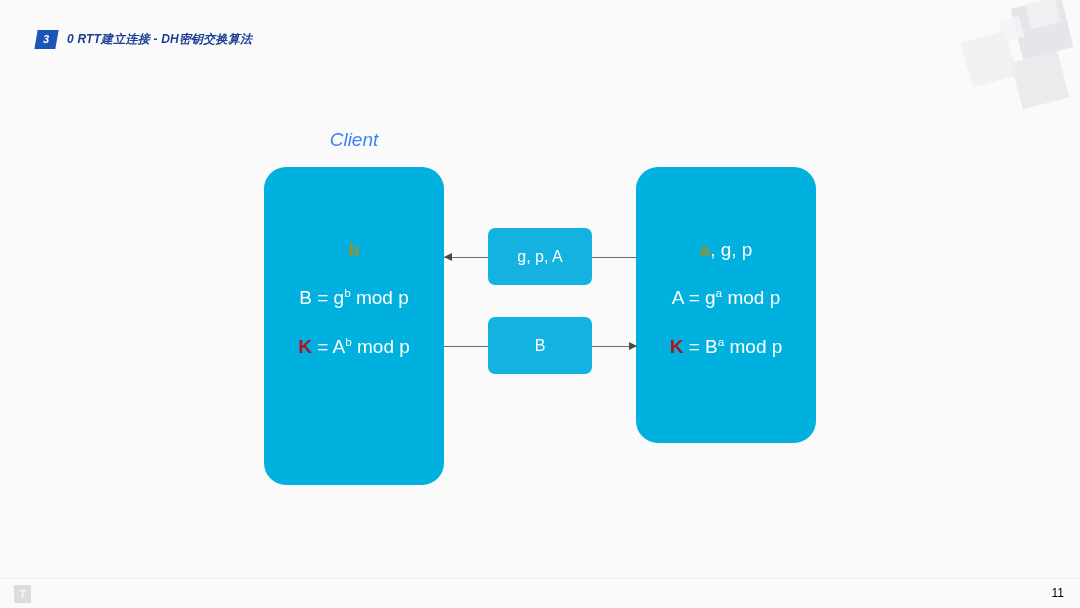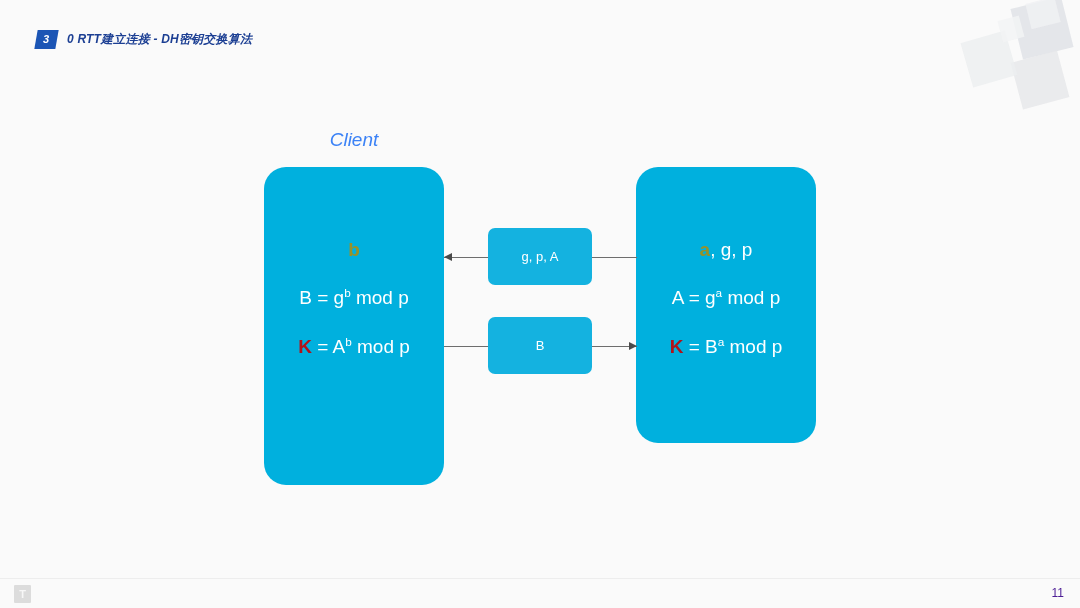--- a/index.html
+++ b/index.html
@@ -105,21 +105,21 @@
   .secret-var { color: #97912a; font-weight: 600; }
   .key-var    { color: #b0131b; font-weight: 600; }
   sup { font-size: .62em; vertical-align: super; line-height: 0; }
 
   
   .msg-box {
     position: absolute;
     background: #14b2e0;
     border-radius: 7px;
     color: #ffffff;
-    font-size: 13px;
+    font-size: 16px;
     display: flex;
     align-items: center;
     justify-content: center;
   }
   #msg-top    { left: 488px; top: 228px; width: 104px; height: 57px; }
   #msg-bottom { left: 488px; top: 317px; width: 104px; height: 57px; }
 
   
   .conn {
     position: absolute;
@@ -161,21 +161,21 @@
     display: flex;
     align-items: center;
     justify-content: center;
     border-radius: 1px;
   }
   #page-num {
     position: absolute;
     right: 16px;
     top: 586px;
     font-size: 12px;
-    color: #4c1d95;
+    color: #000000;
   }
 </style>
 </head>
 <body>
 
 <div id="slide">
 
   <div class="deco-sq deco-2"></div>
   <div class="deco-sq deco-4"></div>
   <div class="deco-sq deco-3"></div>

